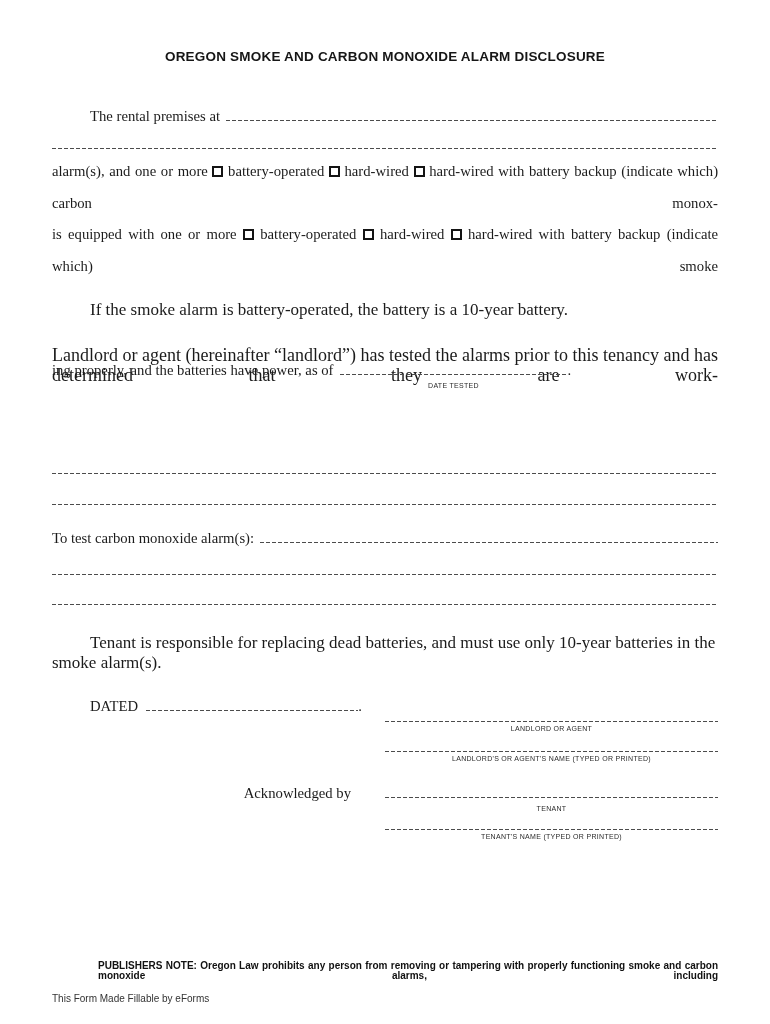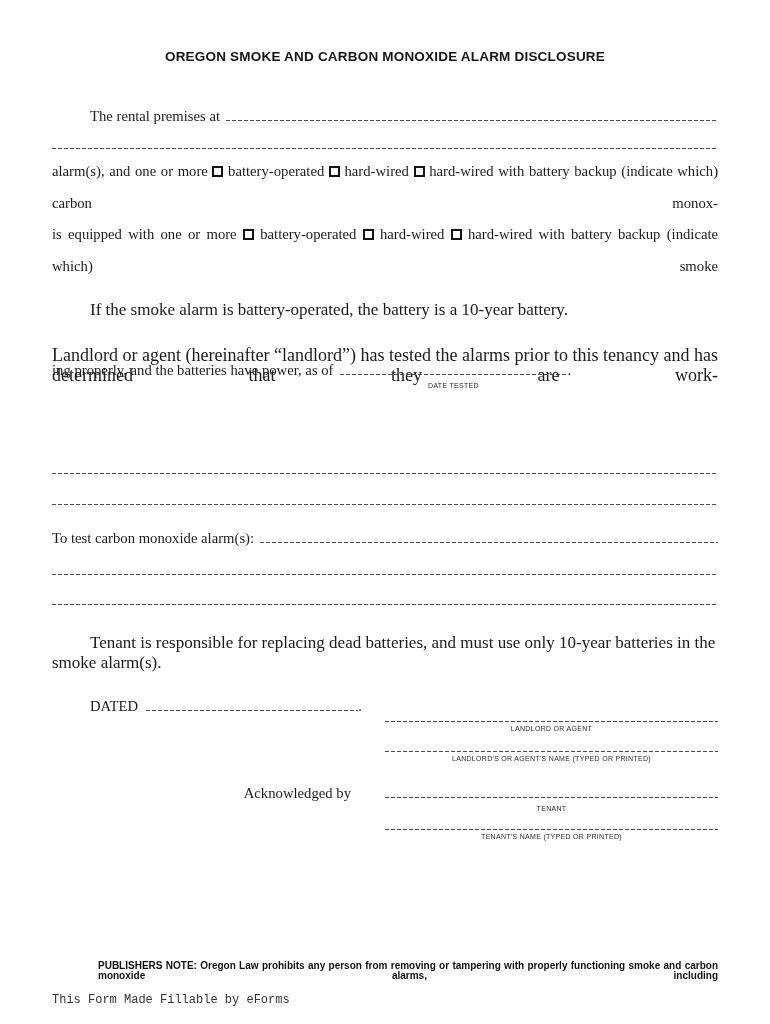--- a/index.html
+++ b/index.html
@@ -77,22 +77,22 @@
     font-family: "Liberation Sans", sans-serif;
     font-weight: bold;
     font-size: 10px;
     line-height: 10px;
     color: #111;
     margin-left: 46px;
   }
   .footer-note .l1 { text-align: justify; text-align-last: justify; }
   .fillable {
     position: absolute; left: 52px; top: 993px;
-    font-family: Liberation Mono, monospace;
-    font-size: 12px;
+    font-family: Liberation Sans, sans-serif;
+    font-size: 10px;
     color: #333;
   }
 </style>
 </head>
 <body>
 
 <div class="page">
 
   <div class="title">OREGON SMOKE AND CARBON MONOXIDE ALARM DISCLOSURE</div>
 

